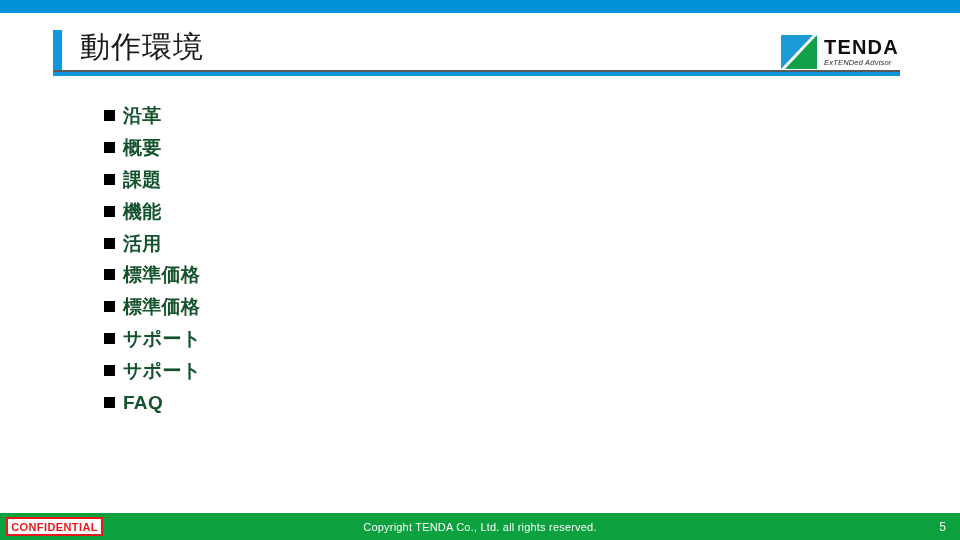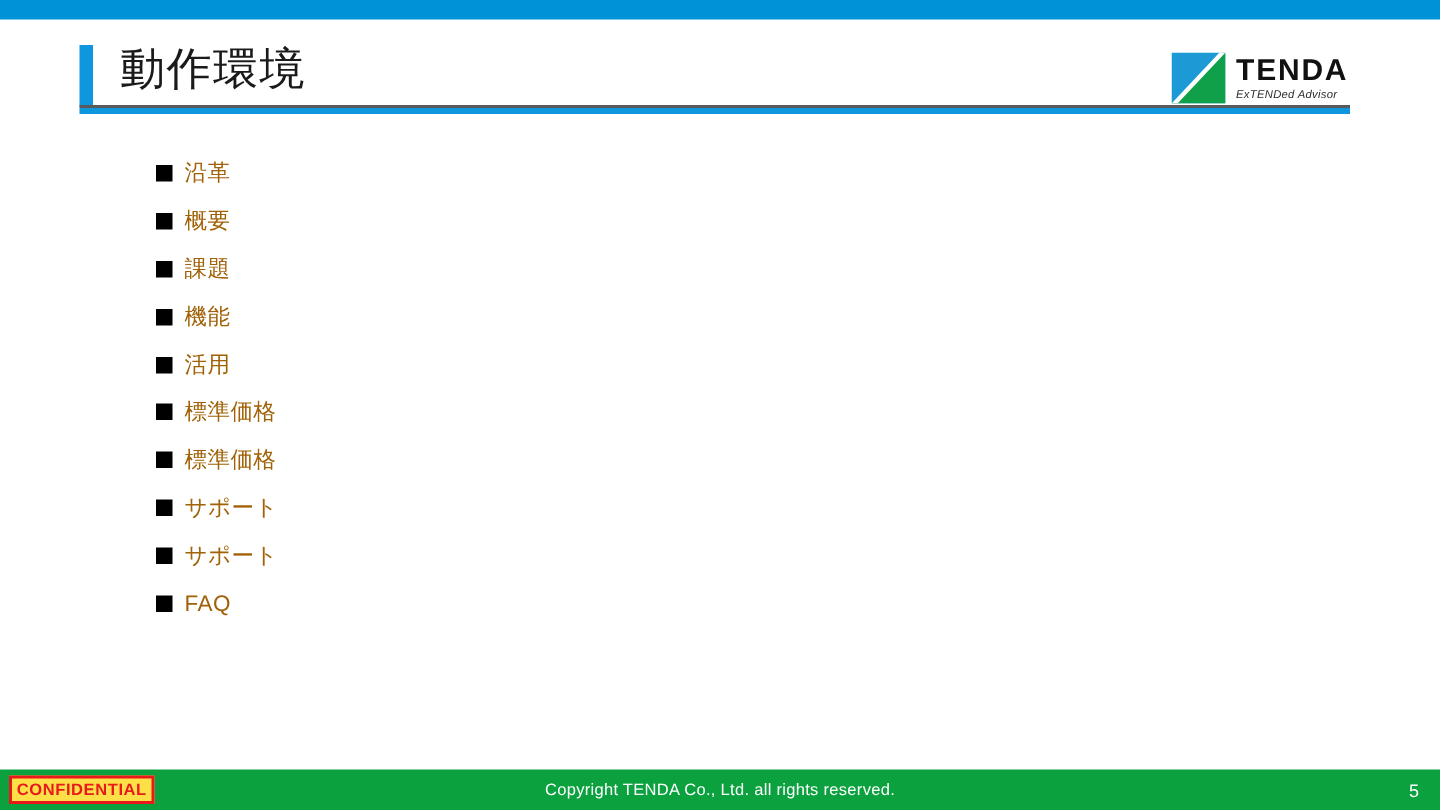--- a/index.html
+++ b/index.html
@@ -137,43 +137,43 @@
     white-space: nowrap;
   }
   .bullet {
     width: 11px;
     height: 11px;
     background: #000000;
     flex: 0 0 auto;
     margin-right: 8px;
   }
   .agenda-label {
-    font-size: 15px;
-    font-weight: normal;
-    color: #a16207;
+    font-size: 19px;
+    font-weight: bold;
+    color: #14532d;
     line-height: 1;
     letter-spacing: 0.3px;
   }
 
   
   .footer {
     position: absolute;
     left: 0;
     top: 513px;
     width: 960px;
     height: 27px;
     background: #0aa13e;
   }
   .confidential {
     position: absolute;
     left: 6px;
     top: 4px;
     width: 97px;
     height: 19px;
-    background: #fde047;
+    background: #ffffff;
     border: 2px solid #e8191b;
     box-sizing: border-box;
     color: #e8191b;
     font-size: 11px;
     font-weight: bold;
     letter-spacing: 0.4px;
     display: flex;
     align-items: center;
     justify-content: center;
     font-family: "Liberation Sans", "DejaVu Sans", sans-serif;

